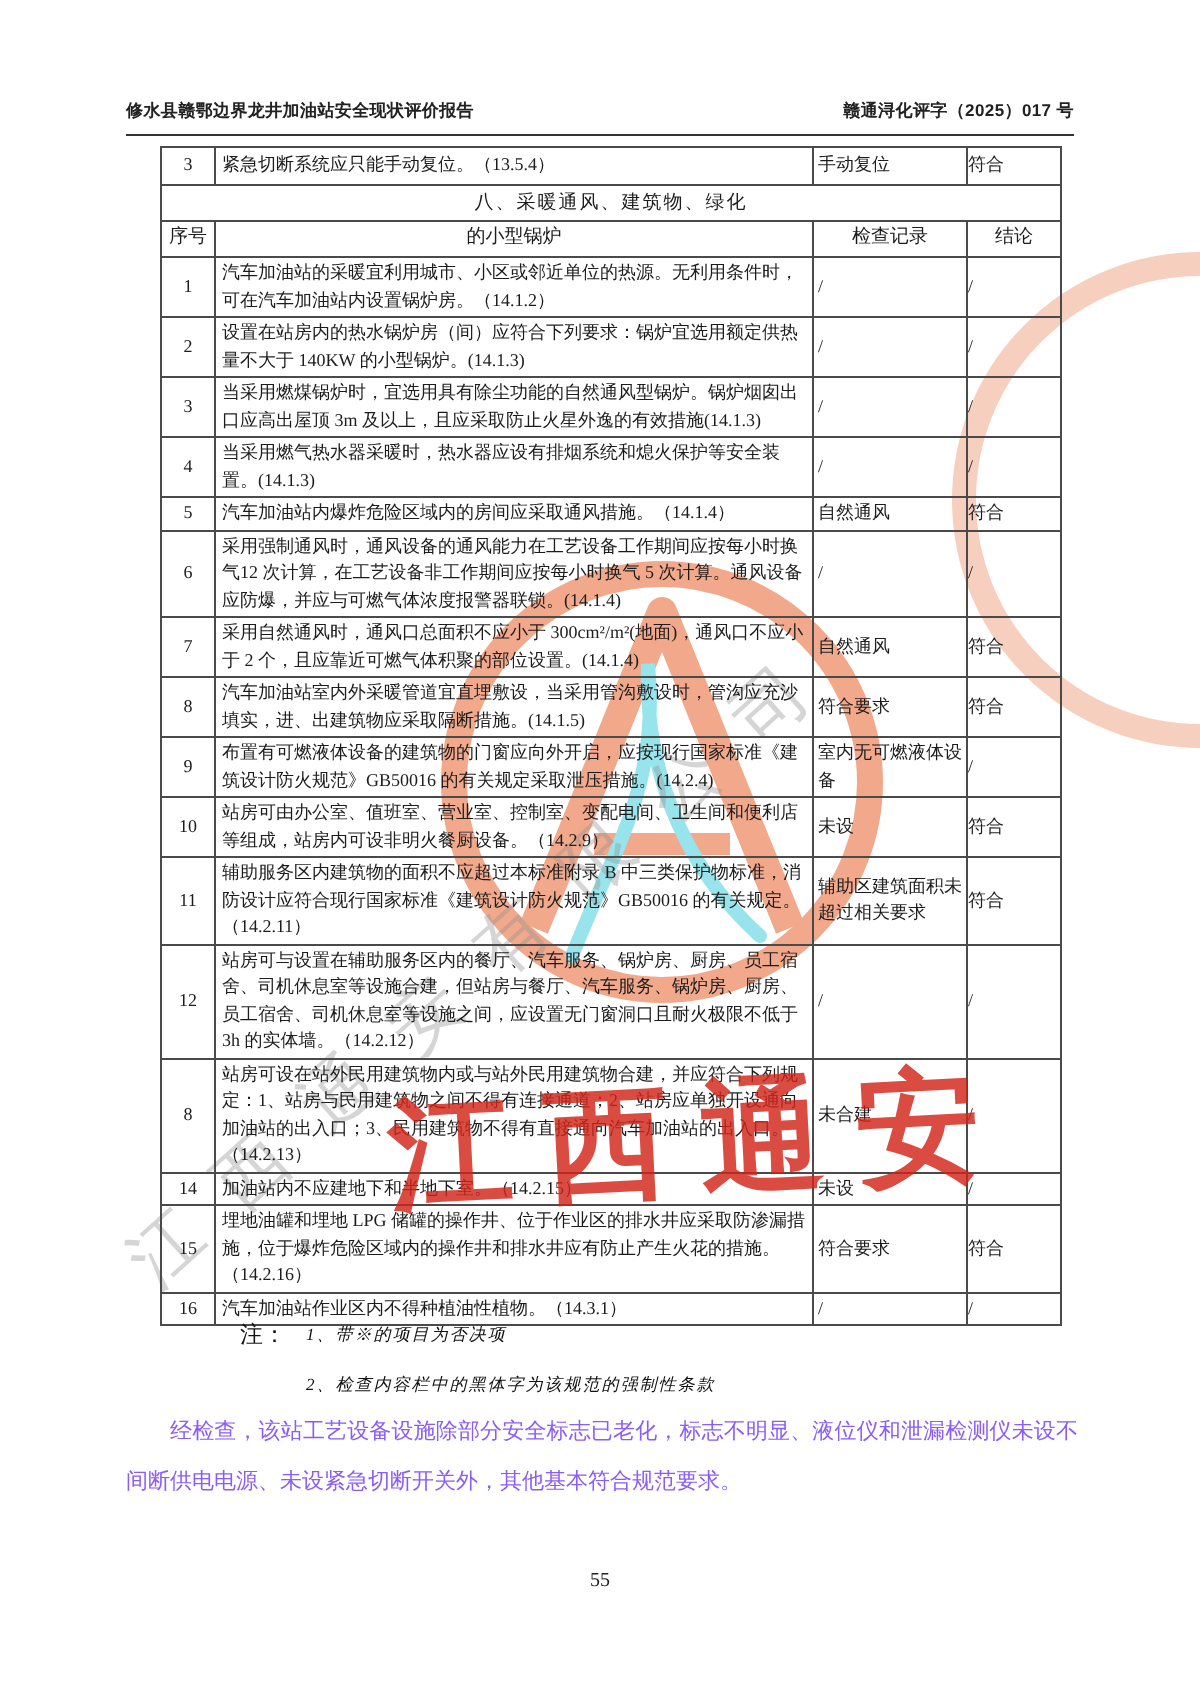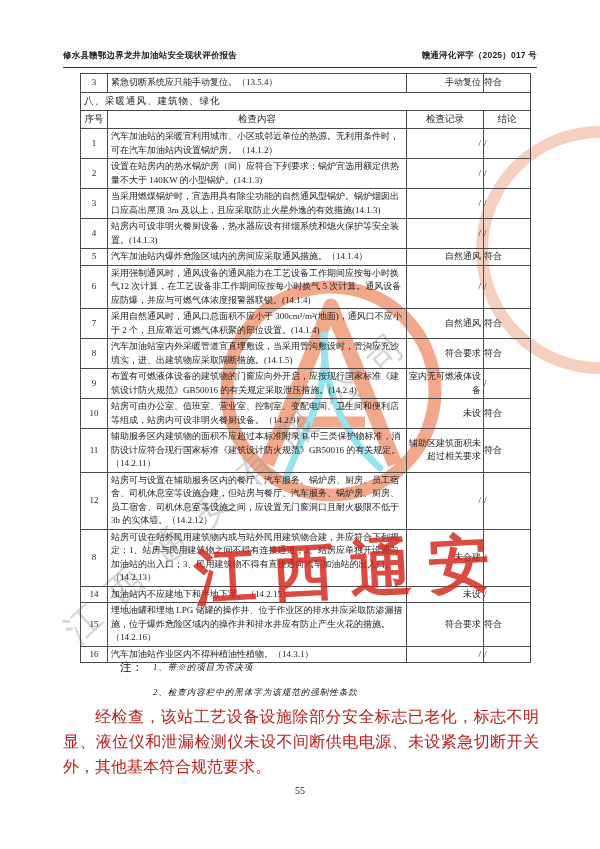--- a/index.html
+++ b/index.html
@@ -16,34 +16,34 @@
     font-size:8.5px;font-weight:bold;color:#222;letter-spacing:.2px;}
   .header-rule{position:absolute;top:67px;left:63px;width:474px;height:0;
     border-top:1px solid #333;z-index:2;}
   
   .table-wrap{position:absolute;top:73px;left:80px;width:448px;z-index:2;}
   table{border-collapse:collapse;table-layout:fixed;width:448px;background:transparent;}
   td{border:1px solid #4a4a4a;font-size:9px;line-height:13.5px;color:#1c1c1c;
      padding:1px 3px;vertical-align:middle;word-break:break-all;background:transparent;}
   td.col-no{width:26px;text-align:center;padding:1px 0;}
   td.col-content{width:292px;text-align:left;}
-  td.col-record{width:72px;text-align:right;padding:1px 2px;}
+  td.col-record{width:72px;text-align:left;padding:1px 2px;}
   td.col-conclusion{width:46px;text-align:left;padding:1px 0;}
-  tr.section-row td{text-align:left;font-size:9.5px;height:15px;letter-spacing:1px;font-family:Liberation Mono, monospace;}
+  tr.section-row td{text-align:center;font-size:9.5px;height:15px;letter-spacing:1px;font-family:Liberation Mono, monospace;}
   tr.colhead-row td{text-align:center;font-size:9.5px;height:15px;}
   tr.carryover-row td{height:16px;}
   
   .notes{position:absolute;top:660px;left:120px;z-index:2;display:flex;}
   .notes .note-label{font-size:11.5px;color:#111;font-family:"Liberation Serif",serif;}
   .notes .note-items{margin-left:10px;padding-top:2px;font-family:Liberation Serif, serif;}
   .notes .note-item{font-size:8.5px;color:#111;font-style:italic;
     letter-spacing:1px;margin-bottom:13px;}
   
   .paragraph{position:absolute;top:704px;left:63px;width:476px;z-index:2;
-    font-size:16px;line-height:25px;color:#b91c1c;text-align:justify;text-indent:2em;}
+    font-size:11px;line-height:25px;color:#8b5cf6;text-align:justify;text-indent:2em;}
   
   .pagenum{position:absolute;top:785px;left:0;width:100%;text-align:center;
     font-size:10px;color:#222;z-index:2;}
   
   .wm{pointer-events:none;}
   .wm-logo{position:absolute;left:212px;top:272px;width:238px;height:238px;
     z-index:1;opacity:.55;}
   .wm-arc2{position:absolute;left:470px;top:120px;width:260px;height:260px;
     z-index:1;opacity:.30;}
   .wm-gray{position:absolute;left:70px;top:612px;z-index:1;
@@ -85,21 +85,21 @@
           <td class="col-no">3</td>
           <td class="col-content">紧急切断系统应只能手动复位。（13.5.4）</td>
           <td class="col-record">手动复位</td>
           <td class="col-conclusion">符合</td>
         </tr>
         <tr class="section-row">
           <td colspan="4">八、采暖通风、建筑物、绿化</td>
         </tr>
         <tr class="colhead-row">
           <td class="col-no">序号</td>
-          <td class="col-content" style="text-align:center">检查内容</td>
+          <td class="col-content" style="text-align:center">的小型锅炉</td>
           <td class="col-record">检查记录</td>
           <td class="col-conclusion">结论</td>
         </tr>
       <tr>
             <td class="col-no">1</td>
             <td class="col-content">汽车加油站的采暖宜利用城市、小区或邻近单位的热源。无利用条件时，可在汽车加油站内设置锅炉房。（14.1.2）</td>
             <td class="col-record">/</td>
             <td class="col-conclusion">/</td>
           </tr>
           <tr>
@@ -109,21 +109,21 @@
             <td class="col-conclusion">/</td>
           </tr>
           <tr>
             <td class="col-no">3</td>
             <td class="col-content">当采用燃煤锅炉时，宜选用具有除尘功能的自然通风型锅炉。锅炉烟囱出口应高出屋顶 3m 及以上，且应采取防止火星外逸的有效措施(14.1.3)</td>
             <td class="col-record">/</td>
             <td class="col-conclusion">/</td>
           </tr>
           <tr>
             <td class="col-no">4</td>
-            <td class="col-content">站房内可设非明火餐厨设备，热水器应设有排烟系统和熄火保护等安全装置。(14.1.3)</td>
+            <td class="col-content">当采用燃气热水器采暖时，热水器应设有排烟系统和熄火保护等安全装置。(14.1.3)</td>
             <td class="col-record">/</td>
             <td class="col-conclusion">/</td>
           </tr>
           <tr>
             <td class="col-no">5</td>
             <td class="col-content">汽车加油站内爆炸危险区域内的房间应采取通风措施。（14.1.4）</td>
             <td class="col-record">自然通风</td>
             <td class="col-conclusion">符合</td>
           </tr>
           <tr>

